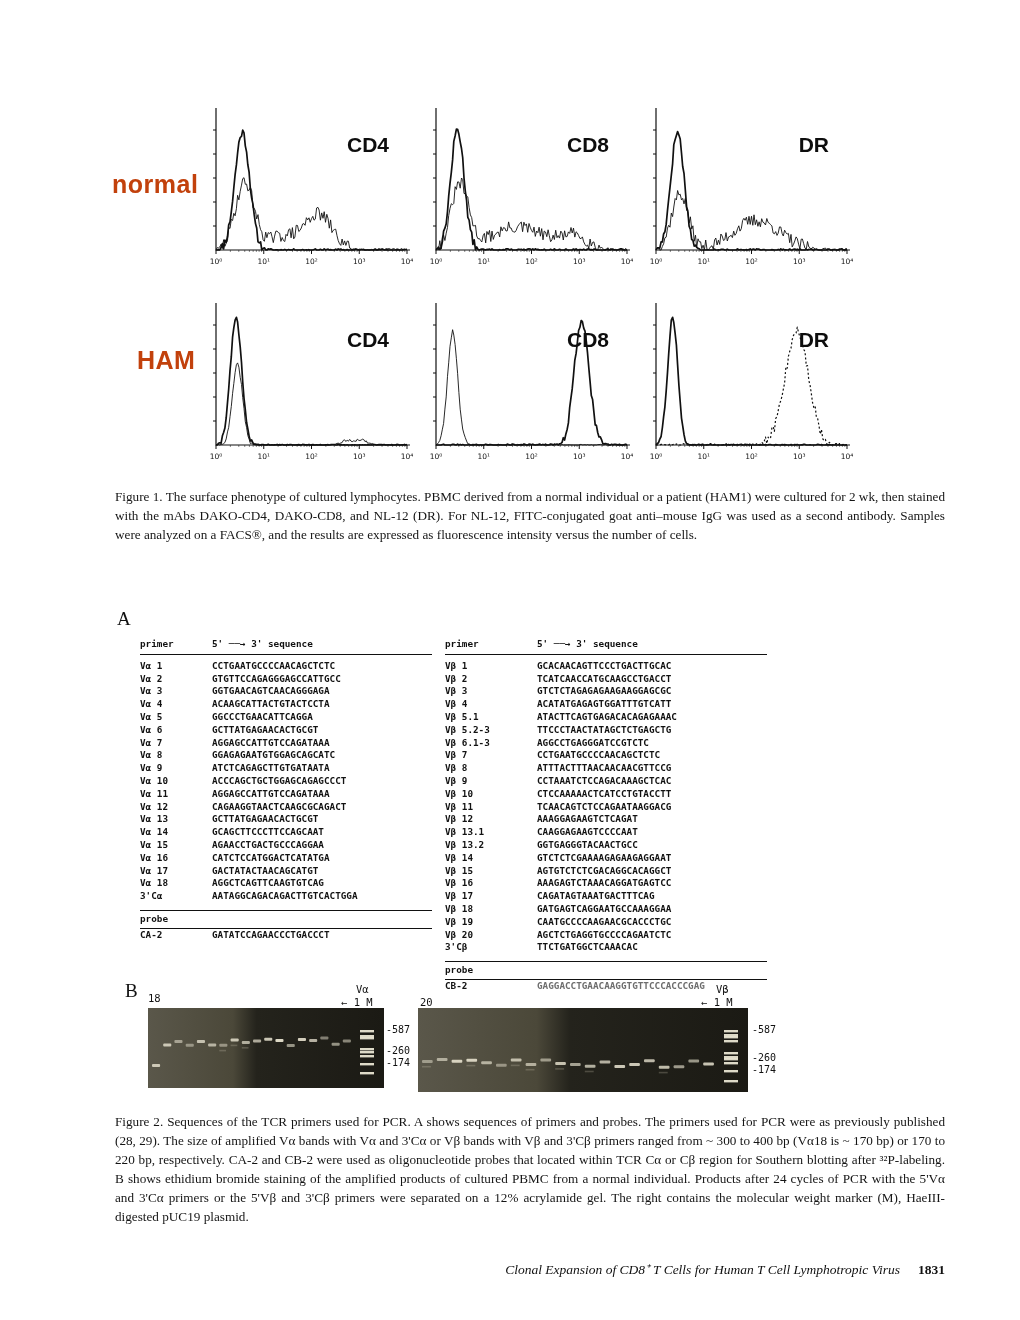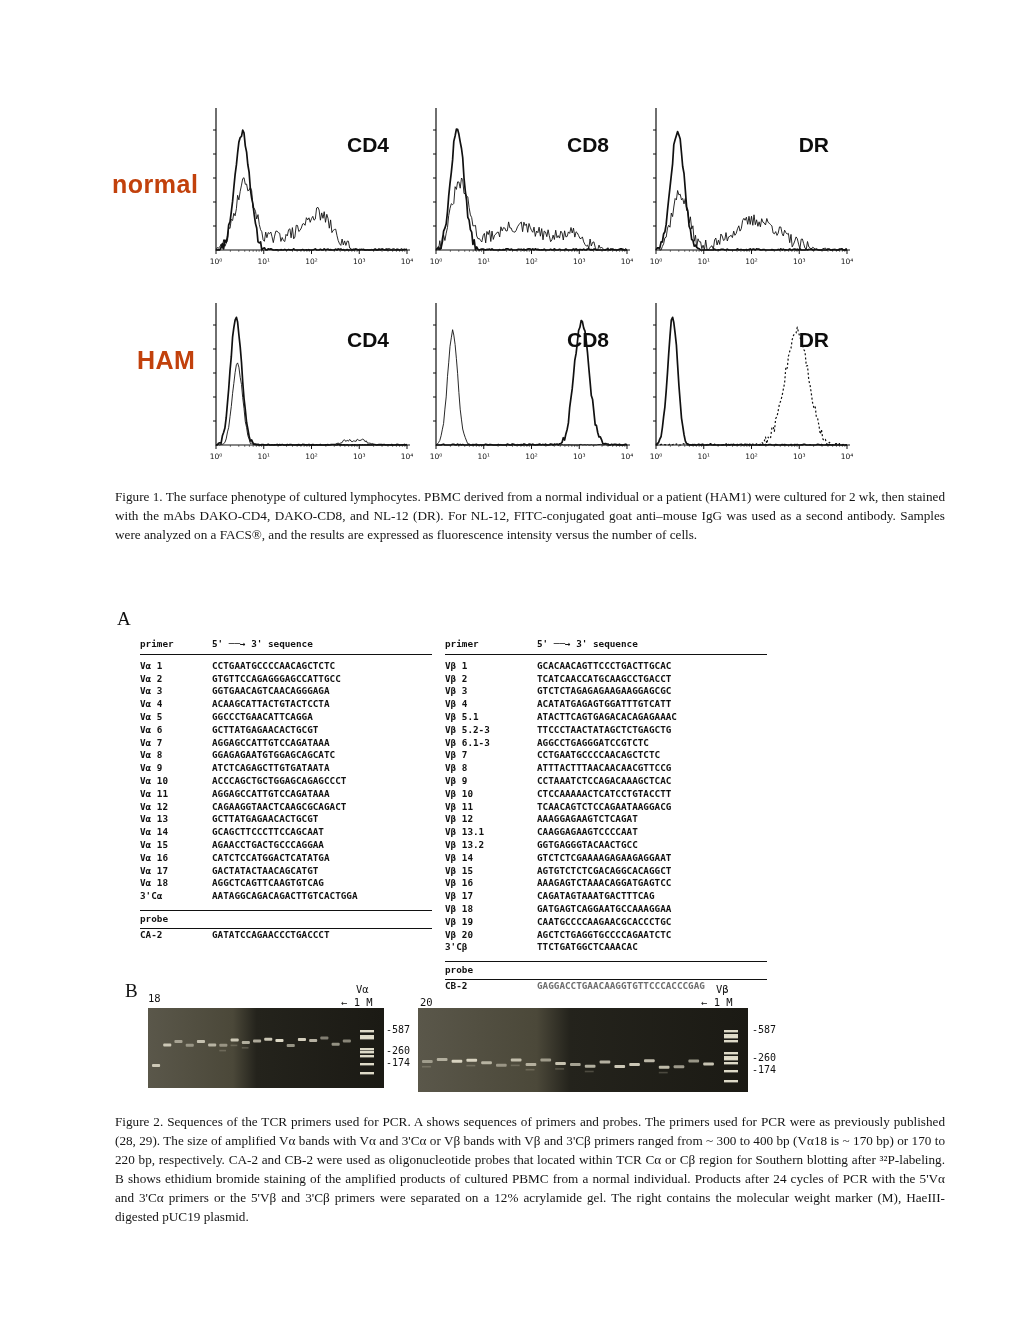--- a/index.html
+++ b/index.html
@@ -512,14 +512,17 @@
         <rect x="306" y="54" width="14" height="2.4" fill="#efead8" opacity="0.92"></rect>
         <rect x="306" y="62" width="14" height="2.4" fill="#efead8" opacity="0.92"></rect>
         <rect x="306" y="72" width="14" height="2.4" fill="#efead8" opacity="0.92"></rect>
       </svg></div>
   <div class="mk" style="left:752px;top:1024px">-587</div>
   <div class="mk" style="left:752px;top:1052px">-260</div>
   <div class="mk" style="left:752px;top:1064px">-174</div>
 
   <p class="caption" style="left:115px;top:1112px;width:830px"><span class="lead">Figure 2.</span><span> Sequences of the TCR primers used for PCR. A shows sequences of primers and probes. The primers used for PCR were as previously published (28, 29). The size of amplified Vα bands with Vα and 3'Cα or Vβ bands with Vβ and 3'Cβ primers ranged from ~ 300 to 400 bp (Vα18 is ~ 170 bp) or 170 to 220 bp, respectively. CA-2 and CB-2 were used as oligonucleotide probes that located within TCR Cα or Cβ region for Southern blotting after ³²P-labeling. B shows ethidium bromide staining of the amplified products of cultured PBMC from a normal individual. Products after 24 cycles of PCR with the 5'Vα and 3'Cα primers or the 5'Vβ and 3'Cβ primers were separated on a 12% acrylamide gel. The right contains the molecular weight marker (M), HaeIII-digested pUC19 plasmid.</span></p>
 
+  <div class="footer">
+    <span class="rt">Clonal Expansion of CD8⁺ T Cells for Human T Cell Lymphotropic Virus</span><span class="pg">1831</span>
+  </div>
 
 </div>
 
 </body></html>

